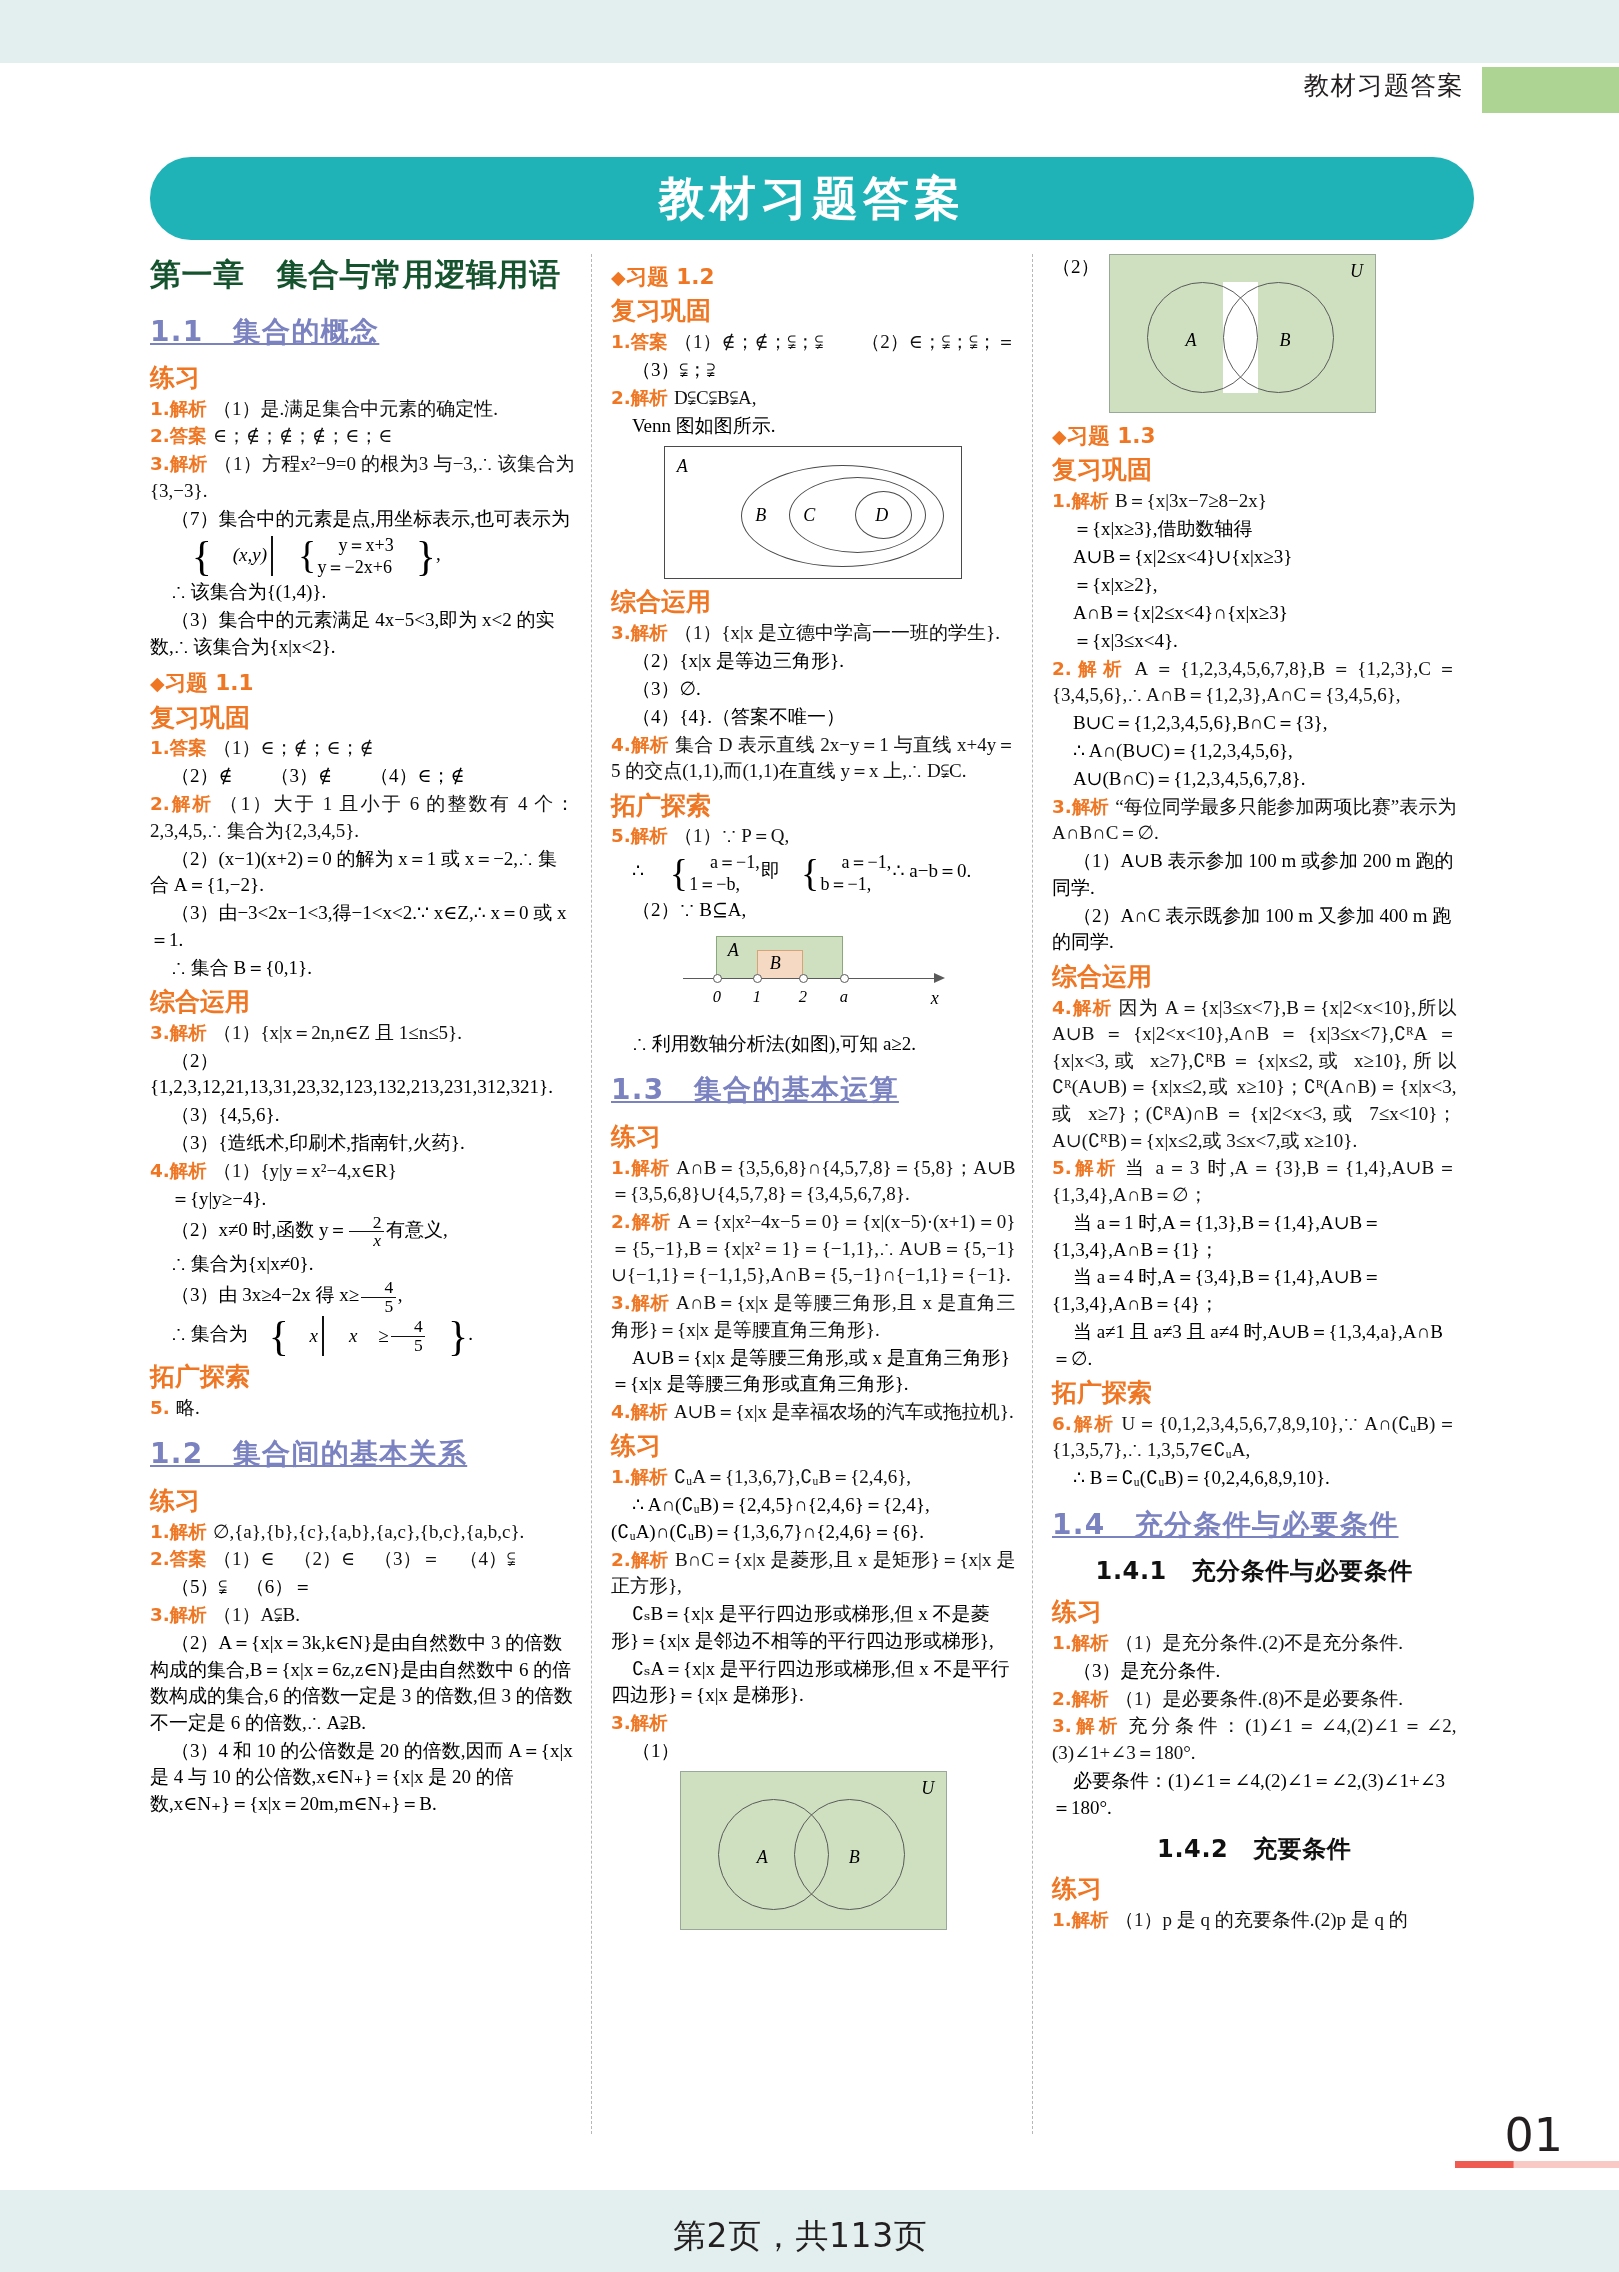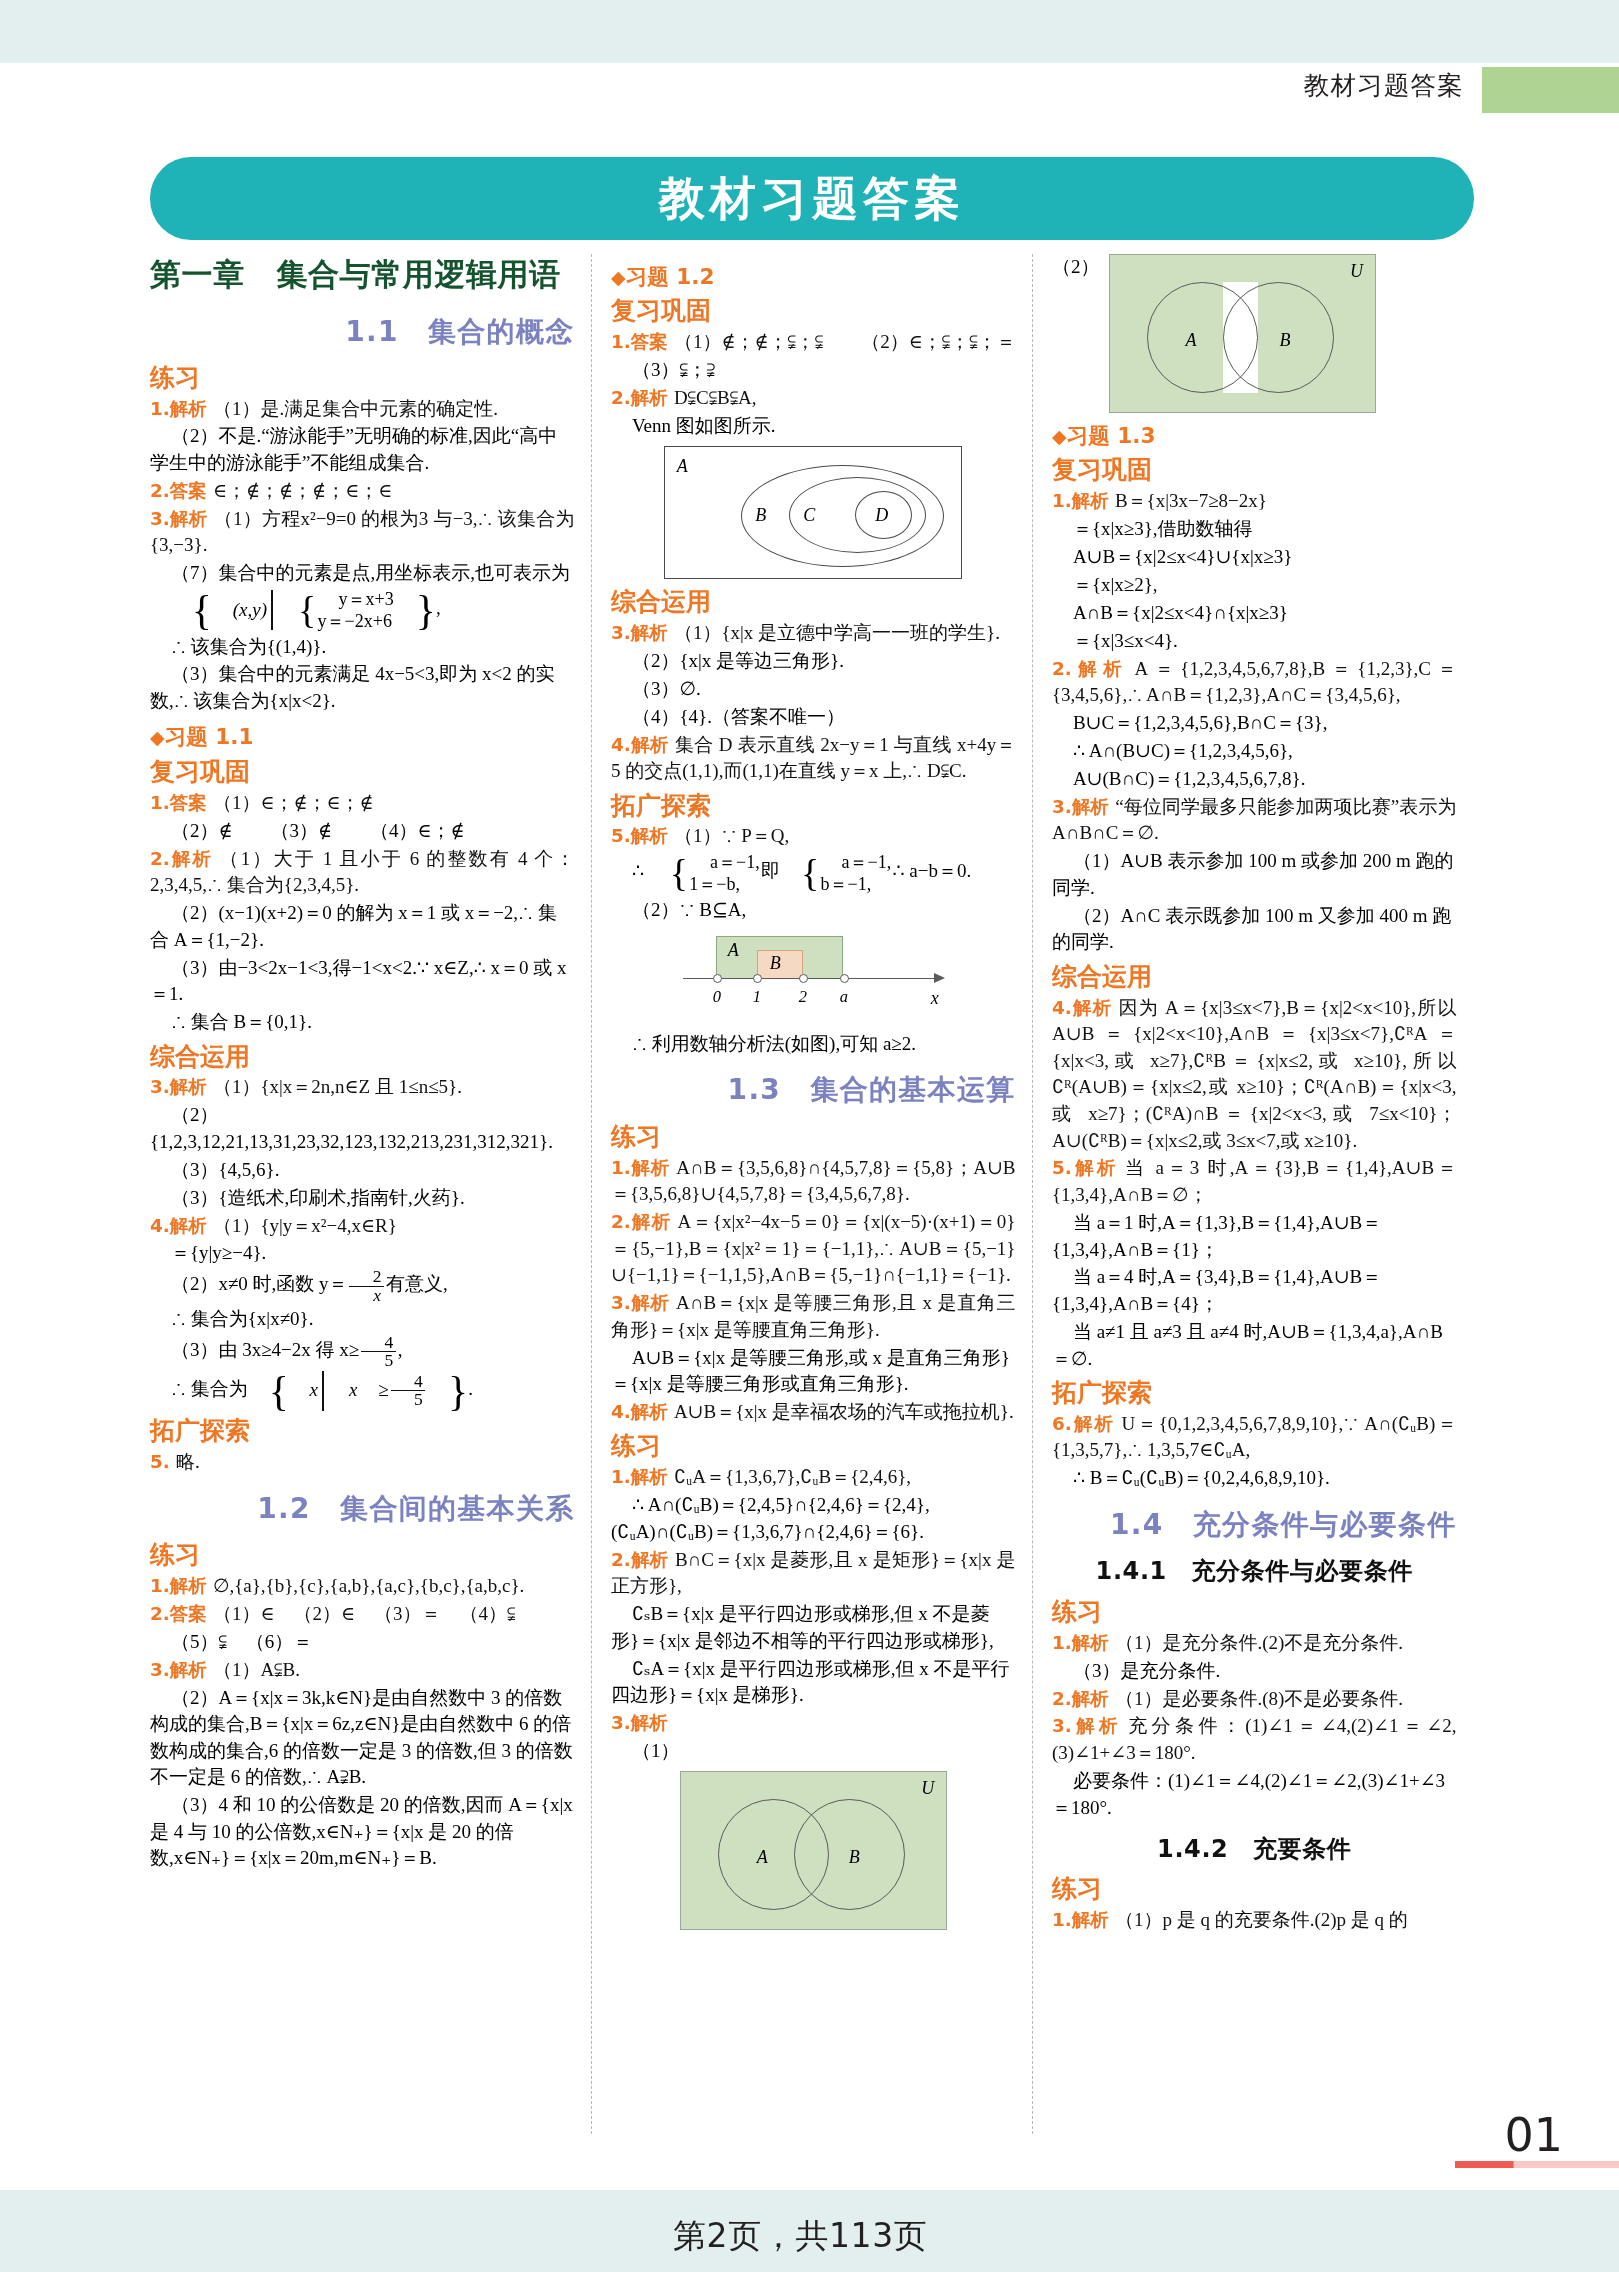--- a/index.html
+++ b/index.html
@@ -64,21 +64,21 @@
 
   
   .chap {
     font-family: "DejaVu Sans", "Liberation Sans", sans-serif;
     font-weight: bold; font-size: 31px; color: #14532d; letter-spacing: 0.6px;
     margin-bottom: 16.5px; white-space: nowrap;
   }
   .sec {
     font-family: "DejaVu Sans", "Liberation Sans", sans-serif;
     font-weight: bold; font-size: 28px; color: #7b82c0;
-    text-align: right; margin: 14px 0 10.2px 0; letter-spacing: 1.3px;
+    text-align: left; margin: 14px 0 10.2px 0; letter-spacing: 1.3px; text-decoration: underline;
   }
   .subsec {
     font-family: "DejaVu Sans", "Liberation Sans", sans-serif;
     font-weight: bold; font-size: 24px; color: #111;
     text-align: center; margin: 11.4px 0 7.6px 0; letter-spacing: 0.6px;
   }
   .xiti {
     font-family: "DejaVu Sans", "Liberation Sans", sans-serif;
     font-weight: bold; font-size: 21.6px; color: #ef7622;
     margin: 7.6px 0 2.5px 0;
@@ -173,21 +173,20 @@
   <div class="col c1">
 
     <div class="chap">第一章　集合与常用逻辑用语</div>
 
     <div class="sec">1.1　集合的概念</div>
     <div class="grp">练习</div>
 
     <div class="item">
       <span class="lbl">1.<span>解析</span></span><span>（1）是.满足集合中元素的确定性.</span>
     </div>
-    <div class="cont">（2）不是.“游泳能手”无明确的标准,因此“高中学生中的游泳能手”不能组成集合.</div>
 
     <div class="item">
       <span class="lbl">2.<span>答案</span></span><span>∈；∉；∉；∉；∈；∈</span>
     </div>
 
     <div class="item">
       <span class="lbl">3.<span>解析</span></span><span>（1）方程x²−9=0 的根为3 与−3,∴ 该集合为{3,−3}.</span>
     </div>
     <div class="cont">（7）集合中的元素是点,用坐标表示,也可表示为</div>
     <div class="cont">

